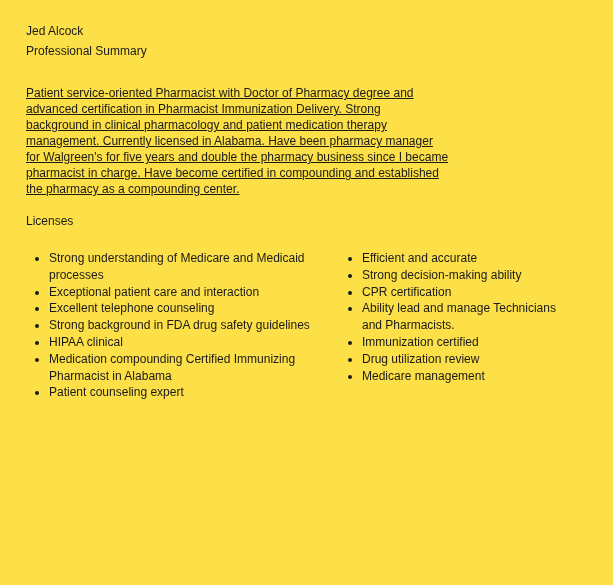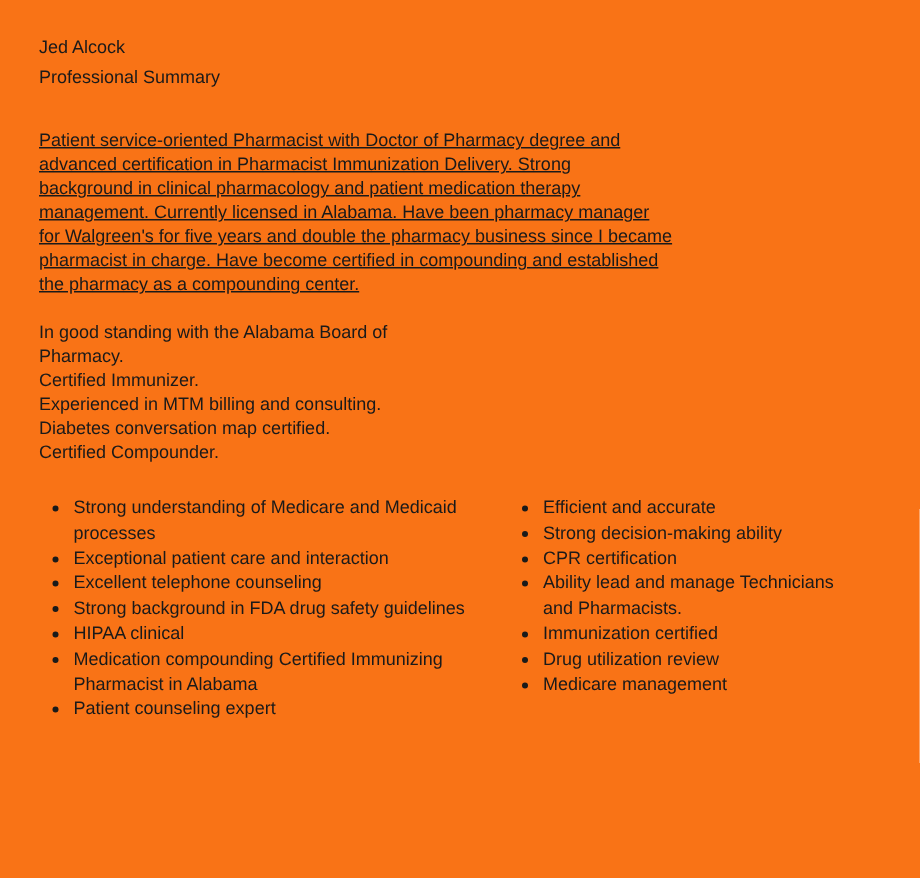--- a/index.html
+++ b/index.html
@@ -9,21 +9,21 @@
     height: 585px;
     font-family: "Liberation Sans", "DejaVu Sans", sans-serif;
     font-size: 12px;
     line-height: 16px;
     color: #1a1a1a;
     overflow: hidden;
   }
   .page {
     width: 613px;
     height: 585px;
-    background: #f97316;
+    background: #fde047;
     padding: 23px 20px 0 26px;
   }
   .header-line { white-space: pre-line; }
   .section-heading {
     margin-top: 17px;
   }
   .summary-heading { margin-top: 4px; }
   .summary-body {
     margin-top: 26px;
     white-space: pre-line;
@@ -62,27 +62,22 @@
   <div class="section-heading summary-heading">Professional Summary</div>
 
   <div class="summary-body">Patient service-oriented Pharmacist with Doctor of Pharmacy degree and
 advanced certification in Pharmacist Immunization Delivery. Strong
 background in clinical pharmacology and patient medication therapy
 management. Currently licensed in Alabama. Have been pharmacy manager
 for Walgreen's for five years and double the pharmacy business since I became
 pharmacist in charge. Have become certified in compounding and established
 the pharmacy as a compounding center.</div>
 
+  <div class="section-heading licenses-heading">Licenses</div>
 
-  <div class="licenses-body">In good standing with the Alabama Board of
-Pharmacy.
-Certified Immunizer.
-Experienced in MTM billing and consulting.
-Diabetes conversation map certified.
-Certified Compounder.</div>
 
   <div class="columns">
     <ul class="skills col-left">
         <li>Strong understanding of Medicare and Medicaid
 processes</li>
         <li>Exceptional patient care and interaction</li>
         <li>Excellent telephone counseling</li>
         <li>Strong background in FDA drug safety guidelines</li>
         <li>HIPAA clinical</li>
         <li>Medication compounding Certified Immunizing

